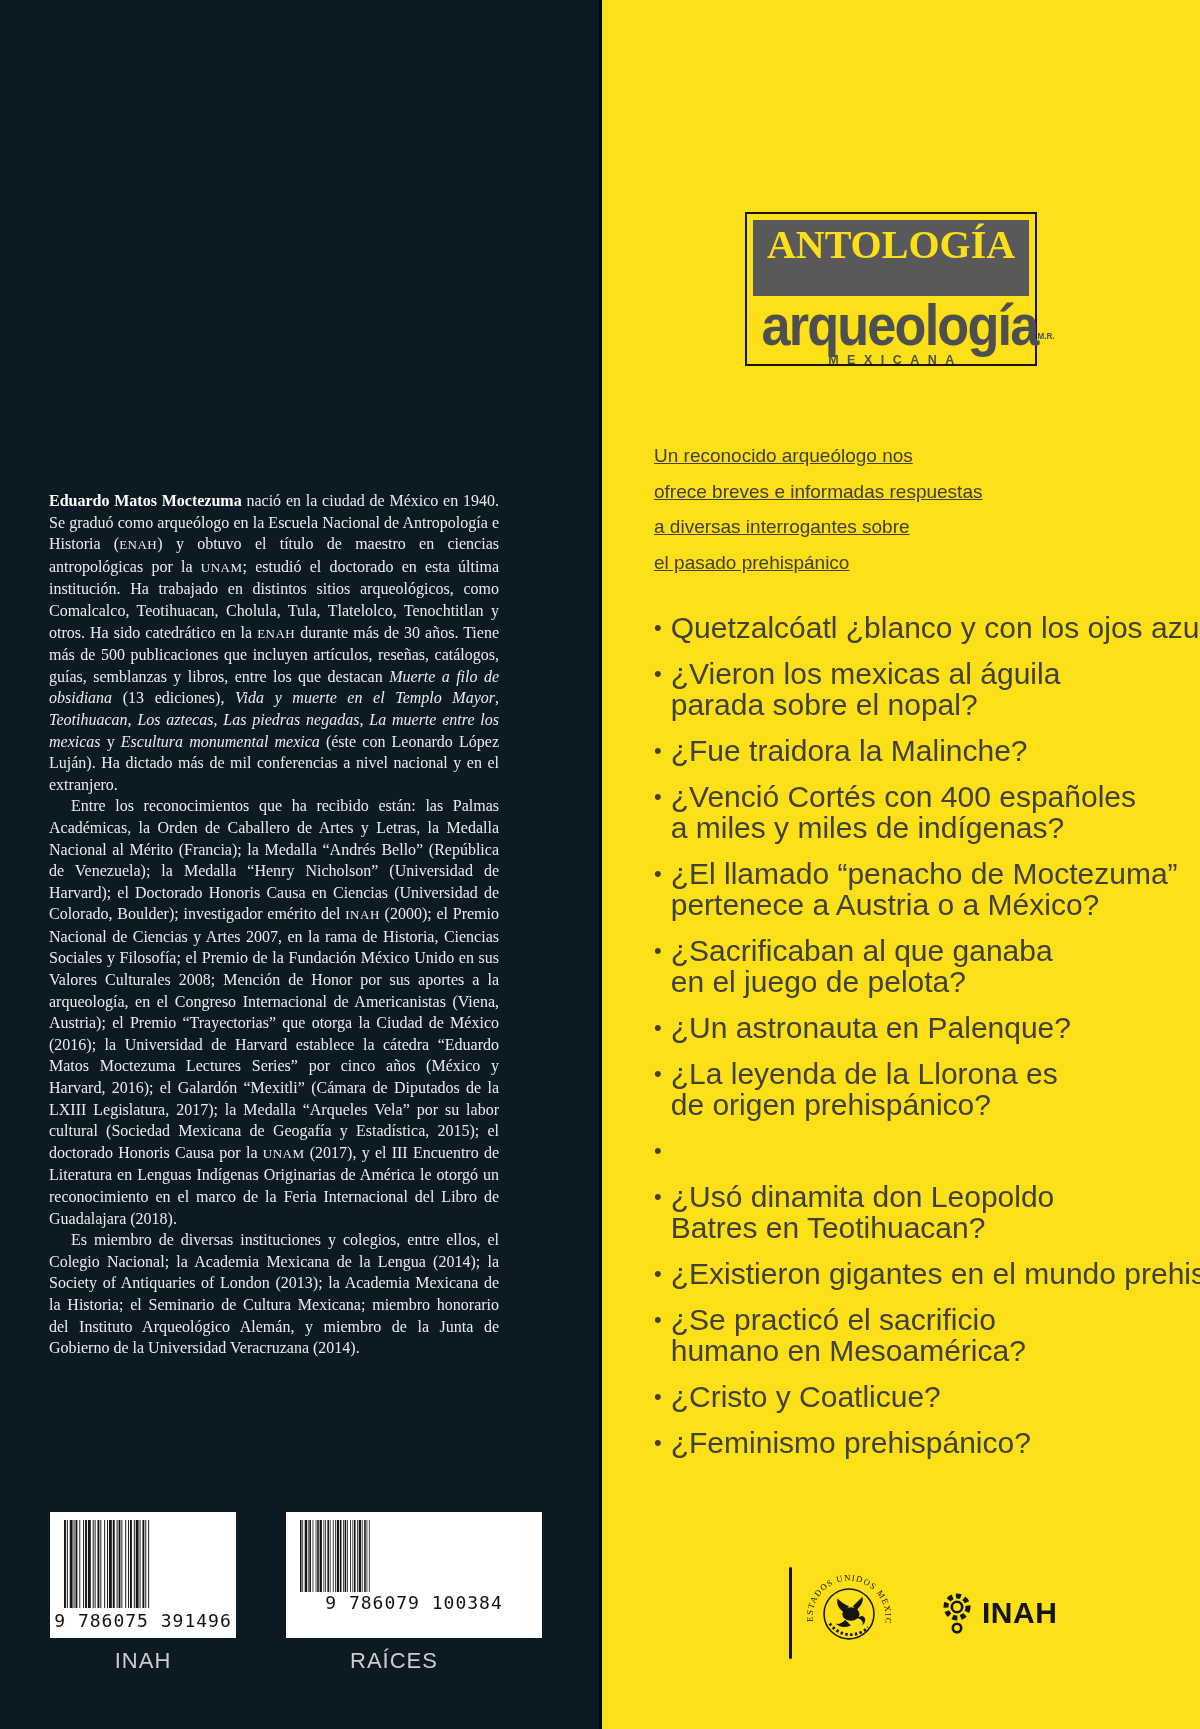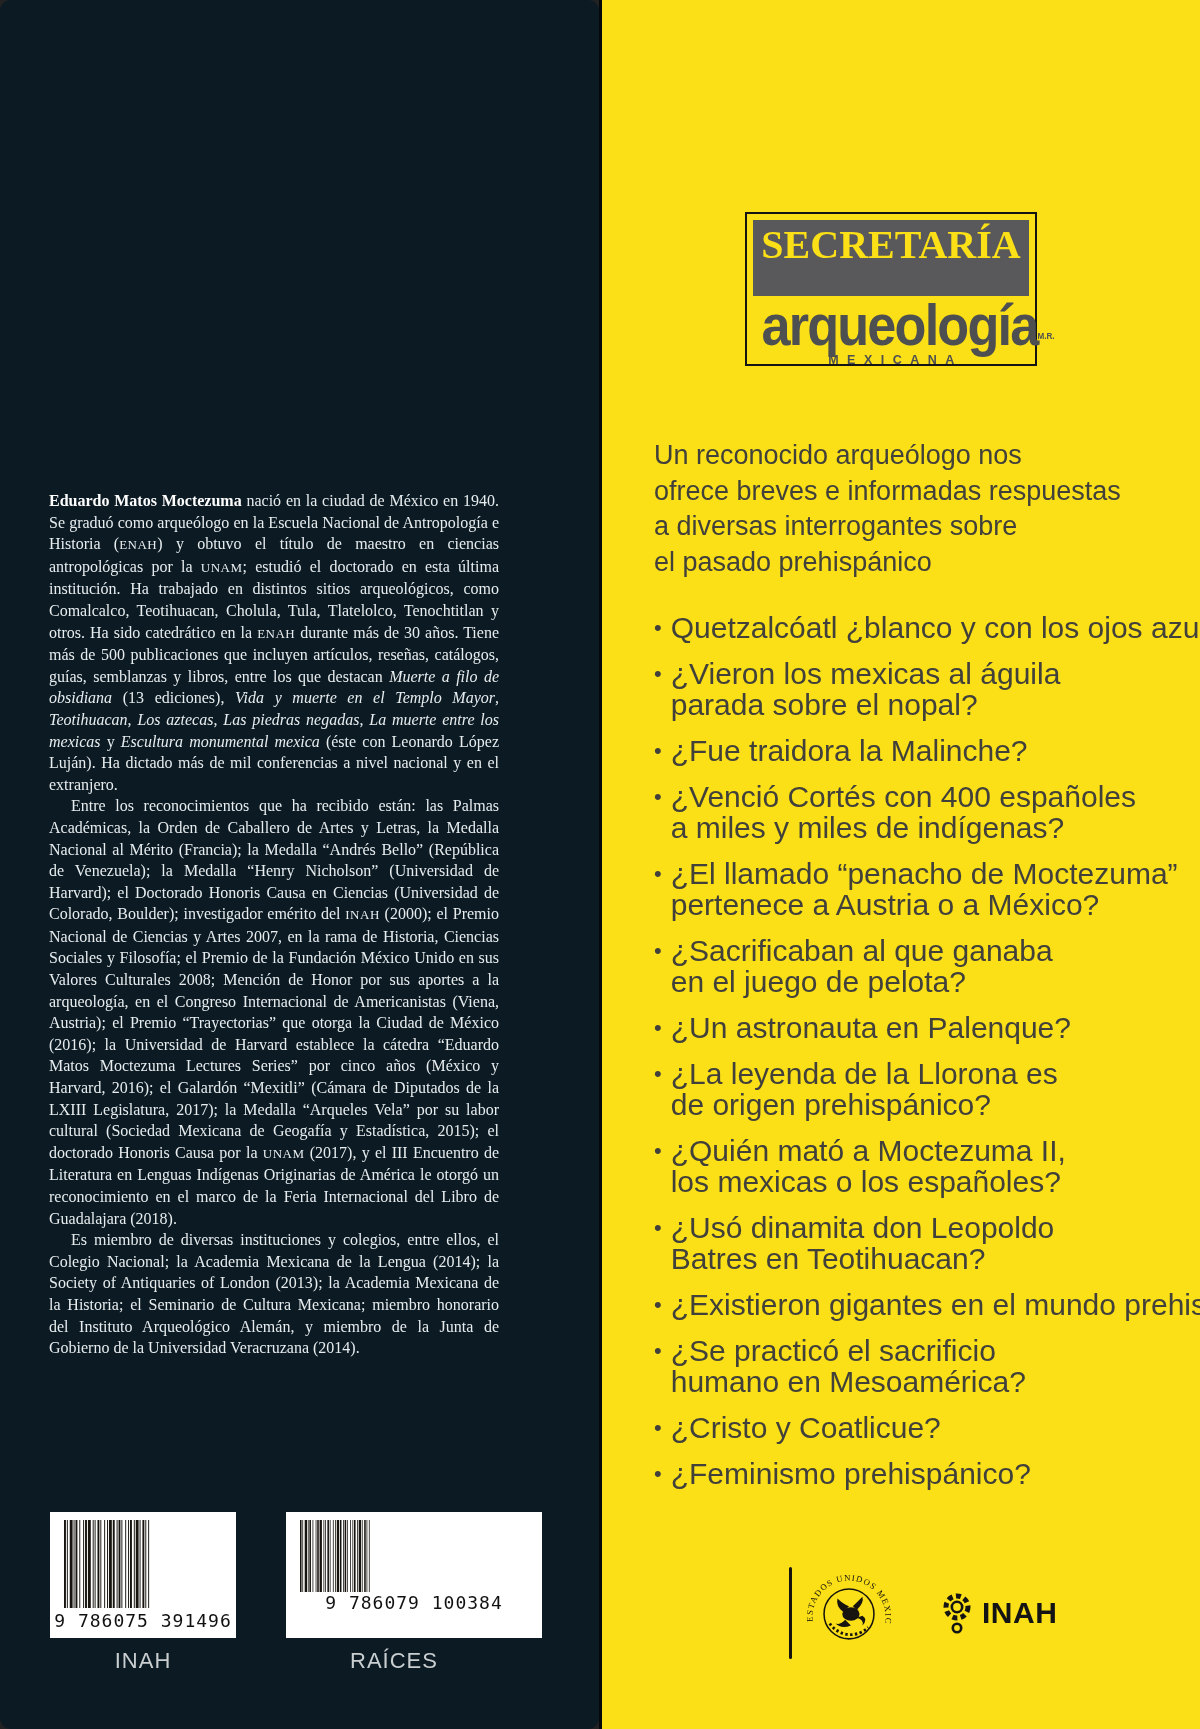--- a/index.html
+++ b/index.html
@@ -1,19 +1,19 @@
 <!DOCTYPE html>
 <html><head>
 <meta charset="utf-8">
 <style>
   html,body{margin:0;padding:0;background:#222;}
   .page{position:relative;width:1200px;height:1729px;overflow:hidden;display:flex;
         font-family:"Liberation Sans",sans-serif;}
   
-  .panel-left{position:relative;width:599px;height:100%;background:#0c1a23;flex:none;border-radius:11px;}
+  .panel-left{position:relative;width:599px;height:100%;background:#0c1a23;flex:none;}
   .panel-divider{width:3px;height:100%;background:#04080b;flex:none;}
   .bio{position:absolute;left:49px;top:490px;width:450px;
        font-family:"Liberation Serif",serif;font-size:16px;line-height:21.6px;
        color:#e7edef;text-align:justify;}
   .bio p{margin:0;}
   .bio p.indent{text-indent:22px;}
   .bio .b{font-weight:bold;color:#ffffff;}
   .bio .i{font-style:italic;}
   .bio .sc{font-size:13px;letter-spacing:0.5px;}
   
@@ -39,21 +39,21 @@
        line-height:44px;color:#fbdf17;letter-spacing:0px;}
   .logo-sub{font-family:"Liberation Serif",serif;font-weight:bold;font-size:17.5px;
        line-height:20px;color:#fbdf17;letter-spacing:1.4px;margin-top:45px;}
   .wordmark{position:absolute;left:0;right:0;top:82px;text-align:center;
        font-weight:700;font-size:58px;line-height:58px;color:#4e4f51;
        letter-spacing:-2px;transform:scaleX(.9);}
   .wordmark .tm{font-size:9px;letter-spacing:0;vertical-align:6px;}
   .wordmark-sub{position:absolute;left:0;right:0;top:139px;text-align:center;
        font-weight:700;font-size:12.5px;letter-spacing:8.5px;color:#4e4f51;padding-left:9px;}
   .intro{position:absolute;left:52px;top:438px;white-space:pre-line;
-       font-size:27px;line-height:35.5px;color:#41403a;}
+       font-size:19px;line-height:35.5px;color:#41403a;text-decoration:underline;}
   .questions{position:absolute;left:52px;top:612px;}
   .q{display:flex;margin-bottom:15px;}
   .q-dot{font-size:22px;line-height:31px;margin-right:9px;color:#41403a;}
   .q-text{white-space:pre;font-size:30px;line-height:31px;color:#41403a;}
   
   .cultura{position:absolute;left:30px;top:1582px;width:150px;text-align:center;color:#17140f;}
   .cultura-title{font-family:"Liberation Serif",serif;font-size:33px;line-height:34px;letter-spacing:3px;}
   .cultura-rule{margin-top:2px;height:3px;display:flex;justify-content:center;}
   .cultura-rule .r1{width:86px;height:3px;background:#17140f;margin-right:6px;}
   .cultura-rule .r2{width:50px;height:3px;background:#17140f;}
@@ -147,21 +147,21 @@
     <div class="bc-label" id="bc-label-0">INAH</div>
     <div class="bc-label" id="bc-label-1">RAÍCES</div>
   </div>
 
   <div class="panel-divider"></div>
 
   <div class="panel-right">
 
     <div class="logo-box">
       <div class="logo-gray">
-        <div class="logo-title">SECRETARÍA</div>
+        <div class="logo-title">ANTOLOGÍA</div>
         <div class="logo-sub">DE TEXTOS DE LA REVISTA</div>
       </div>
       <div class="wordmark"><span>arqueología</span><span class="tm">M.R.</span></div>
       <div class="wordmark-sub">MEXICANA</div>
     </div>
 
     <div class="intro">Un reconocido arqueólogo nos
 ofrece breves e informadas respuestas
 a diversas interrogantes sobre
 el pasado prehispánico</div>
@@ -199,22 +199,20 @@
           <span class="q-dot">•</span>
           <span class="q-text">¿Un astronauta en Palenque?</span>
         </div>
         <div class="q">
           <span class="q-dot">•</span>
           <span class="q-text">¿La leyenda de la Llorona es
 de origen prehispánico?</span>
         </div>
         <div class="q">
           <span class="q-dot">•</span>
-          <span class="q-text">¿Quién mató a Moctezuma II,
-los mexicas o los españoles?</span>
         </div>
         <div class="q">
           <span class="q-dot">•</span>
           <span class="q-text">¿Usó dinamita don Leopoldo
 Batres en Teotihuacan?</span>
         </div>
         <div class="q">
           <span class="q-dot">•</span>
           <span class="q-text">¿Existieron gigantes en el mundo prehispánico?</span>
         </div>

